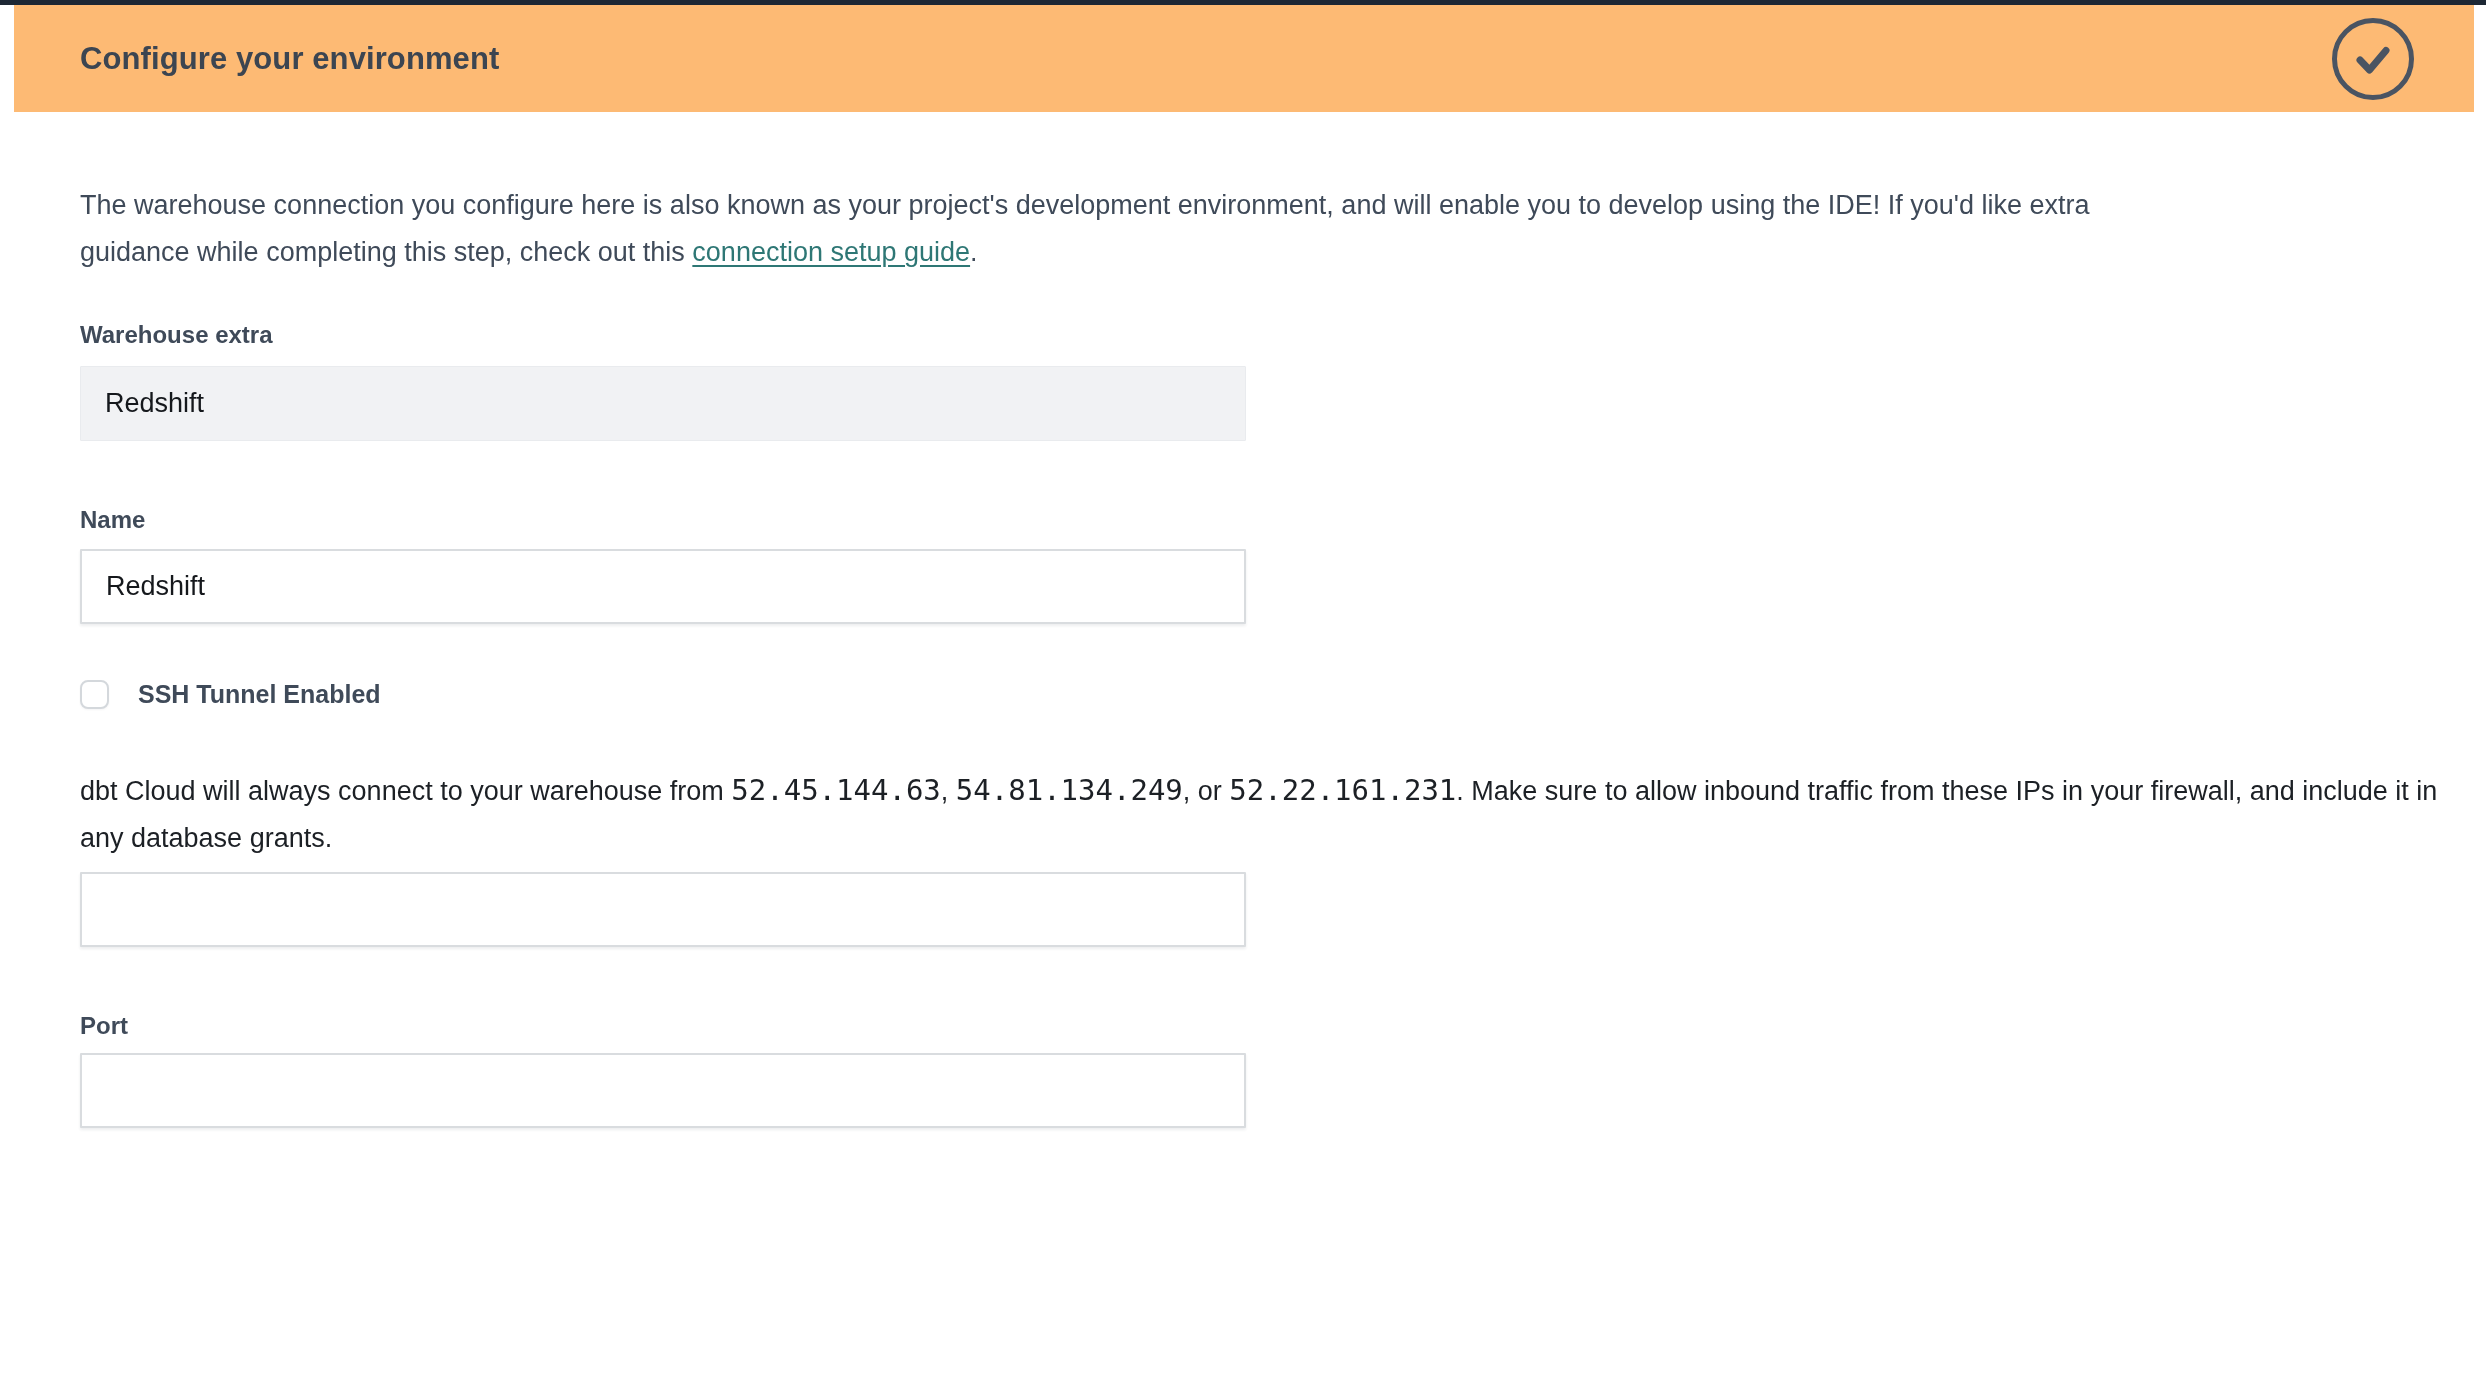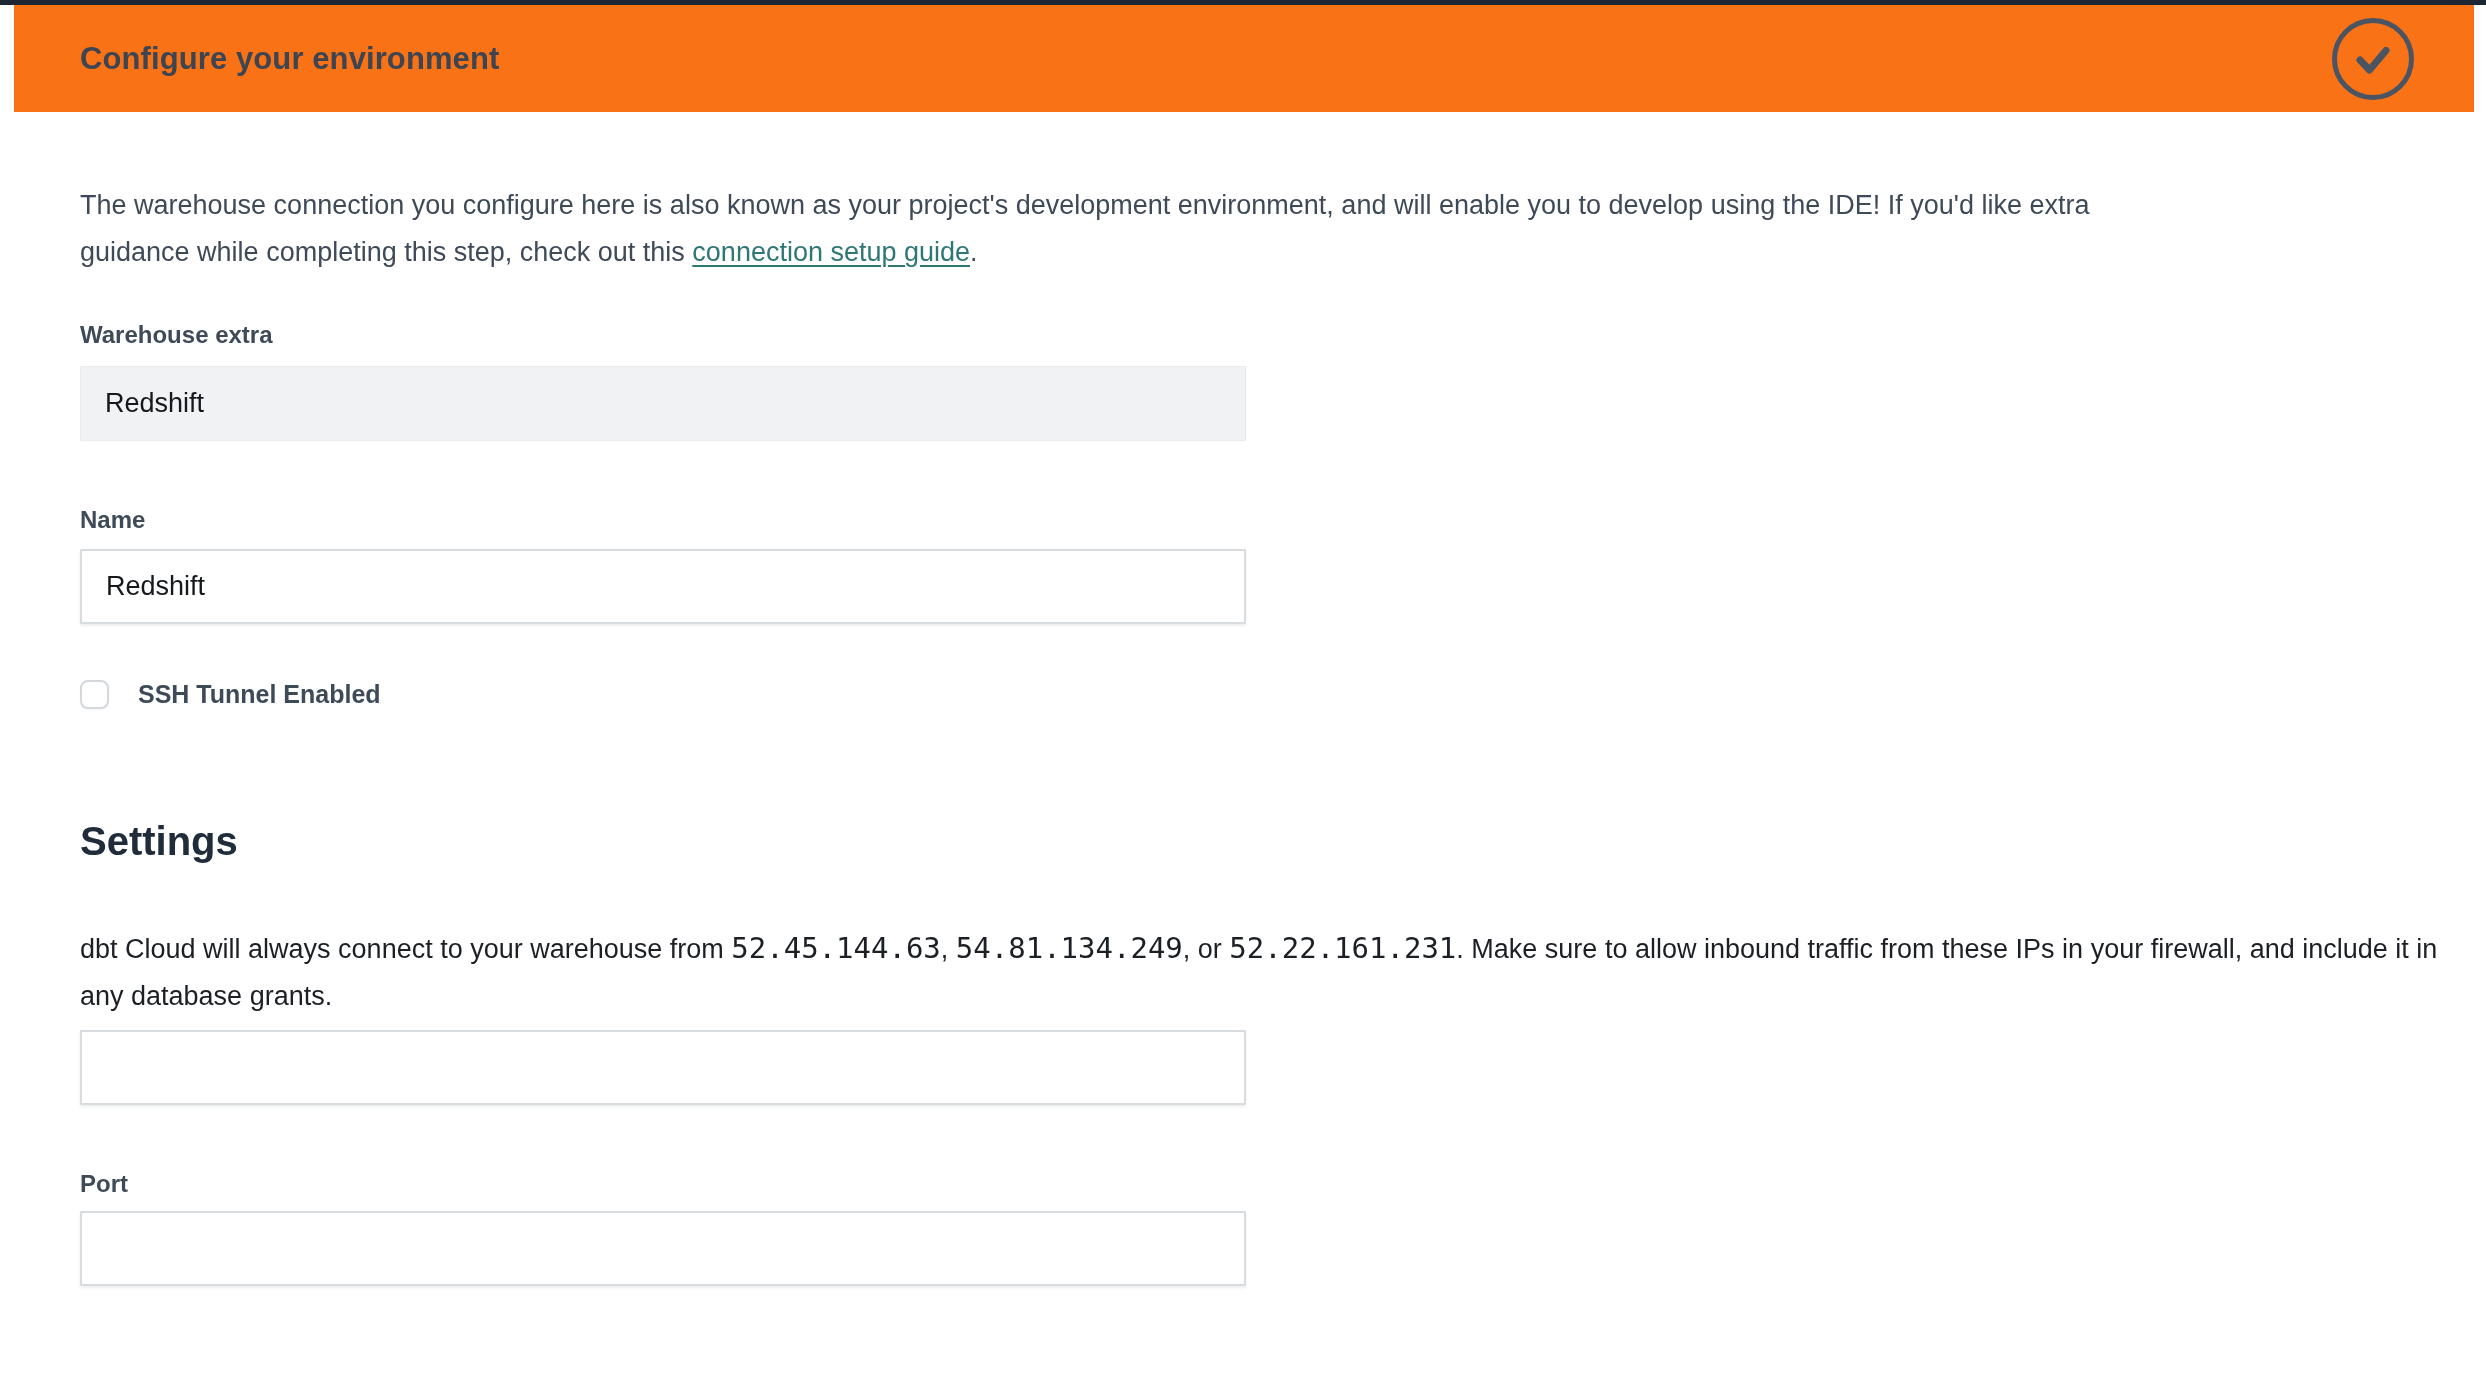--- a/index.html
+++ b/index.html
@@ -9,21 +9,21 @@
     background: #ffffff;
     font-family: "Liberation Sans", "DejaVu Sans", sans-serif;
     overflow: hidden;
   }
   .topbar {
     height: 5px; width: 100%;
     background: #1d2734;
   }
   .frame { margin: 0 12px 0 14px; }
   .panel-header {
-    background: #f97316;
+    background: #fdba74;
     height: 107px;
     display: flex; align-items: center; justify-content: space-between;
     padding: 0 60px 0 66px;
   }
   .panel-header h1 {
     margin: 0;
     font-size: 31px; font-weight: 700;
     color: #3c4551;
     letter-spacing: 0.1px;
   }
@@ -150,21 +150,20 @@
   <input class="input disabled fld-warehouse" disabled="" value="Redshift" style="">
 
   <label class="field-label lbl-name">Name</label>
   <input class="input fld-name" type="text" value="Redshift" style="">
 
   <div class="checkbox-row">
     <span class="checkbox"></span>
     <span class="checkbox-label">SSH Tunnel Enabled</span>
   </div>
 
-  <h2 class="settings-heading">Settings</h2>
 
   <p class="settings-body"><span class="nowrap"><span>dbt Cloud will always connect to your warehouse from </span><span class="mono">52.45.144.63</span><span>, </span><span class="mono">54.81.134.249</span><span>, or </span><span class="mono">52.22.161.231</span><span>. Make sure to allow inbound traffic from these IPs in your firewall, and include it in</span></span><br><span>any database grants.</span></p>
 
   <input class="input fld-hostname" type="text" value="" style="">
 
   <label class="field-label lbl-port">Port</label>
   <input class="input fld-port" type="text" value="" style="">
 
 </main>
 

